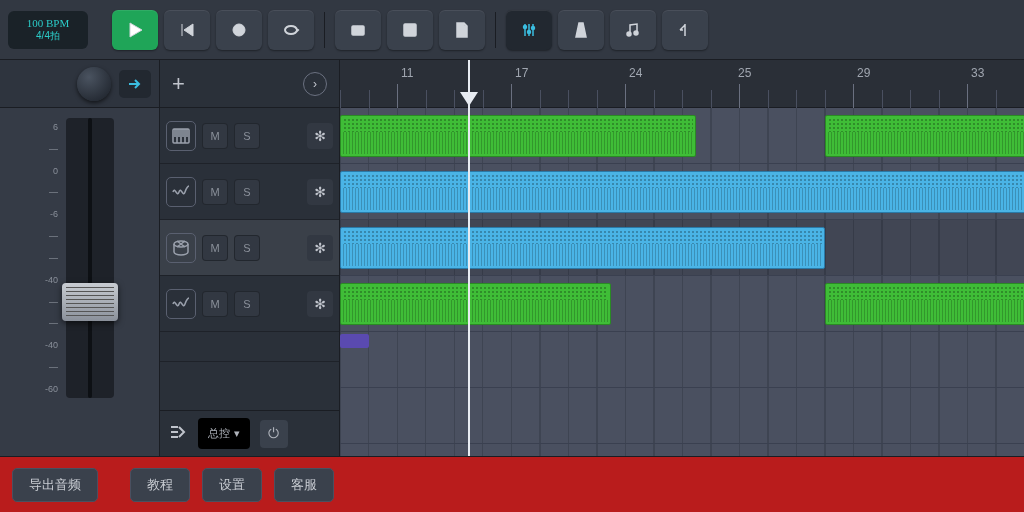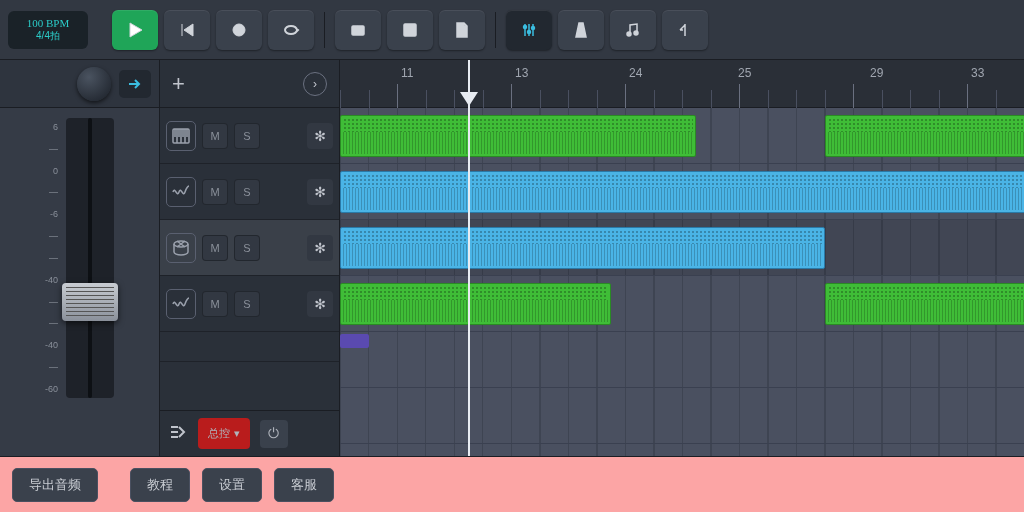--- a/index.html
+++ b/index.html
@@ -44,21 +44,21 @@
 .plus-btn{font-size:22px;color:#c0c4cc;cursor:pointer}
 .expand-btn{width:24px;height:24px;border:1px solid #6a7080;border-radius:50%;display:flex;align-items:center;justify-content:center;cursor:pointer;font-size:12px;color:#c0c4cc}
 .track-row{height:56px;display:flex;align-items:center;padding:0 6px;gap:6px;border-bottom:1px solid #1e2229}
 .track-row.selected{background:#3a4049}
 .track-icon{width:30px;height:30px;border:1px solid #5a6070;border-radius:5px;display:flex;align-items:center;justify-content:center;cursor:pointer}
 .track-icon svg{stroke:#9aa0ac;fill:none;stroke-width:1.5}
 .ms-btn{width:26px;height:26px;background:#323842;border-radius:4px;display:flex;align-items:center;justify-content:center;font-size:11px;color:#8a909a;cursor:pointer;box-shadow:inset 0 0 0 1px rgba(0,0,0,0.3)}
 .gear-btn{width:26px;height:26px;background:#323842;border-radius:4px;display:flex;align-items:center;justify-content:center;cursor:pointer;font-size:14px;color:#c0c4cc}
 .tracks-footer{height:46px;display:flex;align-items:center;padding:0 8px;gap:10px;border-top:1px solid #1a1d23;margin-top:auto;background:#2a3039}
 .route-icon svg{stroke:#c0c4cc;fill:none;stroke-width:2}
-.mixer-btn{background:#b91c1c;border-radius:4px;padding:8px 10px;font-size:11px;color:#b0b4bc;display:flex;align-items:center;gap:4px;cursor:pointer}
+.mixer-btn{background:#000000;border-radius:4px;padding:8px 10px;font-size:11px;color:#b0b4bc;display:flex;align-items:center;gap:4px;cursor:pointer}
 .power-btn{width:28px;height:28px;background:#3a414c;border-radius:4px;display:flex;align-items:center;justify-content:center;cursor:pointer;color:#b0b4bc;font-size:14px}
 
 
 .timeline{flex:1;display:flex;flex-direction:column;position:relative;overflow:hidden}
 .ruler{height:48px;background:#2a2f37;position:relative;border-bottom:1px solid #1a1d23}
 .ruler-num{position:absolute;top:6px;font-size:12px;color:#a0a6b0}
 .beat-line{position:absolute;top:30px;width:1px;height:18px;background:#4a5060}
 .beat-line.bar{top:24px;height:24px;background:#6a7080}
 .playhead{position:absolute;top:0;left:128px;height:100%;width:2px;background:#e8ecf2;z-index:10;pointer-events:none}
 .playhead::before{content:"";position:absolute;top:32px;left:-8px;width:0;height:0;border-left:9px solid transparent;border-right:9px solid transparent;border-top:14px solid #e8ecf2}
@@ -67,21 +67,21 @@
 .tl-row{position:absolute;left:0;right:0;height:56px;border-bottom:1px solid #3a4050}
 .tl-row.selected{background:rgba(0,0,0,0.12)}
 .clip{position:absolute;height:42px;top:2px;border-radius:2px;overflow:hidden;cursor:pointer}
 .clip.green{background:#3fbd37;border:1px solid #2a8a24}
 .clip.blue{background:#4ab4e6;border:1px solid #2a7aa8}
 .clip.purple{background:#5a4ab0;width:28px;height:14px;top:0}
 .clip-dots{position:absolute;inset:2px 2px auto 2px;height:14px;background-image:radial-gradient(circle,rgba(0,0,0,0.25) 1px,transparent 1px);background-size:4px 4px}
 .clip-wave{position:absolute;inset:auto 2px 2px 2px;height:22px;background:repeating-linear-gradient(90deg,rgba(0,0,0,0.2) 0,rgba(0,0,0,0.2) 1px,transparent 1px,transparent 3px)}
 
 
-.bottom{height:56px;background:#fca5a5;border-top:1px solid #1a1d23;display:flex;align-items:center;padding:0 12px;gap:12px}
+.bottom{height:56px;background:#b91c1c;border-top:1px solid #1a1d23;display:flex;align-items:center;padding:0 12px;gap:12px}
 .bbtn{background:#3a414c;border:1px solid #4a5060;border-radius:5px;padding:7px 16px;font-size:13px;color:#c8ccd2;cursor:pointer;font-family:"STKaiti","KaiTi",cursive}
 </style>
 </head>
 <body>
 
 <div class="app">
 
   <div class="toolbar">
     <div class="bpm-box">
       <div class="line1">100 BPM</div>
@@ -276,24 +276,24 @@
           <div class="beat-line" style="left: 427.5px;"></div>
           <div class="beat-line" style="left: 456px;"></div>
           <div class="beat-line" style="left: 484.5px;"></div>
           <div class="beat-line bar" style="left: 513px;"></div>
           <div class="beat-line" style="left: 541.5px;"></div>
           <div class="beat-line" style="left: 570px;"></div>
           <div class="beat-line" style="left: 598.5px;"></div>
           <div class="beat-line bar" style="left: 627px;"></div>
           <div class="beat-line" style="left: 655.5px;"></div>
           <div class="ruler-num" style="left: 61px;">11</div>
-          <div class="ruler-num" style="left: 175px;">13</div>
+          <div class="ruler-num" style="left: 175px;">17</div>
           <div class="ruler-num" style="left: 289px;">24</div>
           <div class="ruler-num" style="left: 398px;">25</div>
-          <div class="ruler-num" style="left: 530px;">29</div>
+          <div class="ruler-num" style="left: 517px;">29</div>
           <div class="ruler-num" style="left: 631px;">33</div>
         </div>
       <div class="tl-body" id="tlbody">
         <div class="tl-grid"></div>
       <div class="tl-row" style="top: 0px;"></div>
           <div class="tl-row" style="top: 56px;"></div>
           <div class="tl-row selected" style="top: 112px;"></div>
           <div class="tl-row" style="top: 168px;"></div>
           <div class="tl-row" style="top: 224px;"></div>
           <div class="tl-row" style="top: 280px;"></div>

